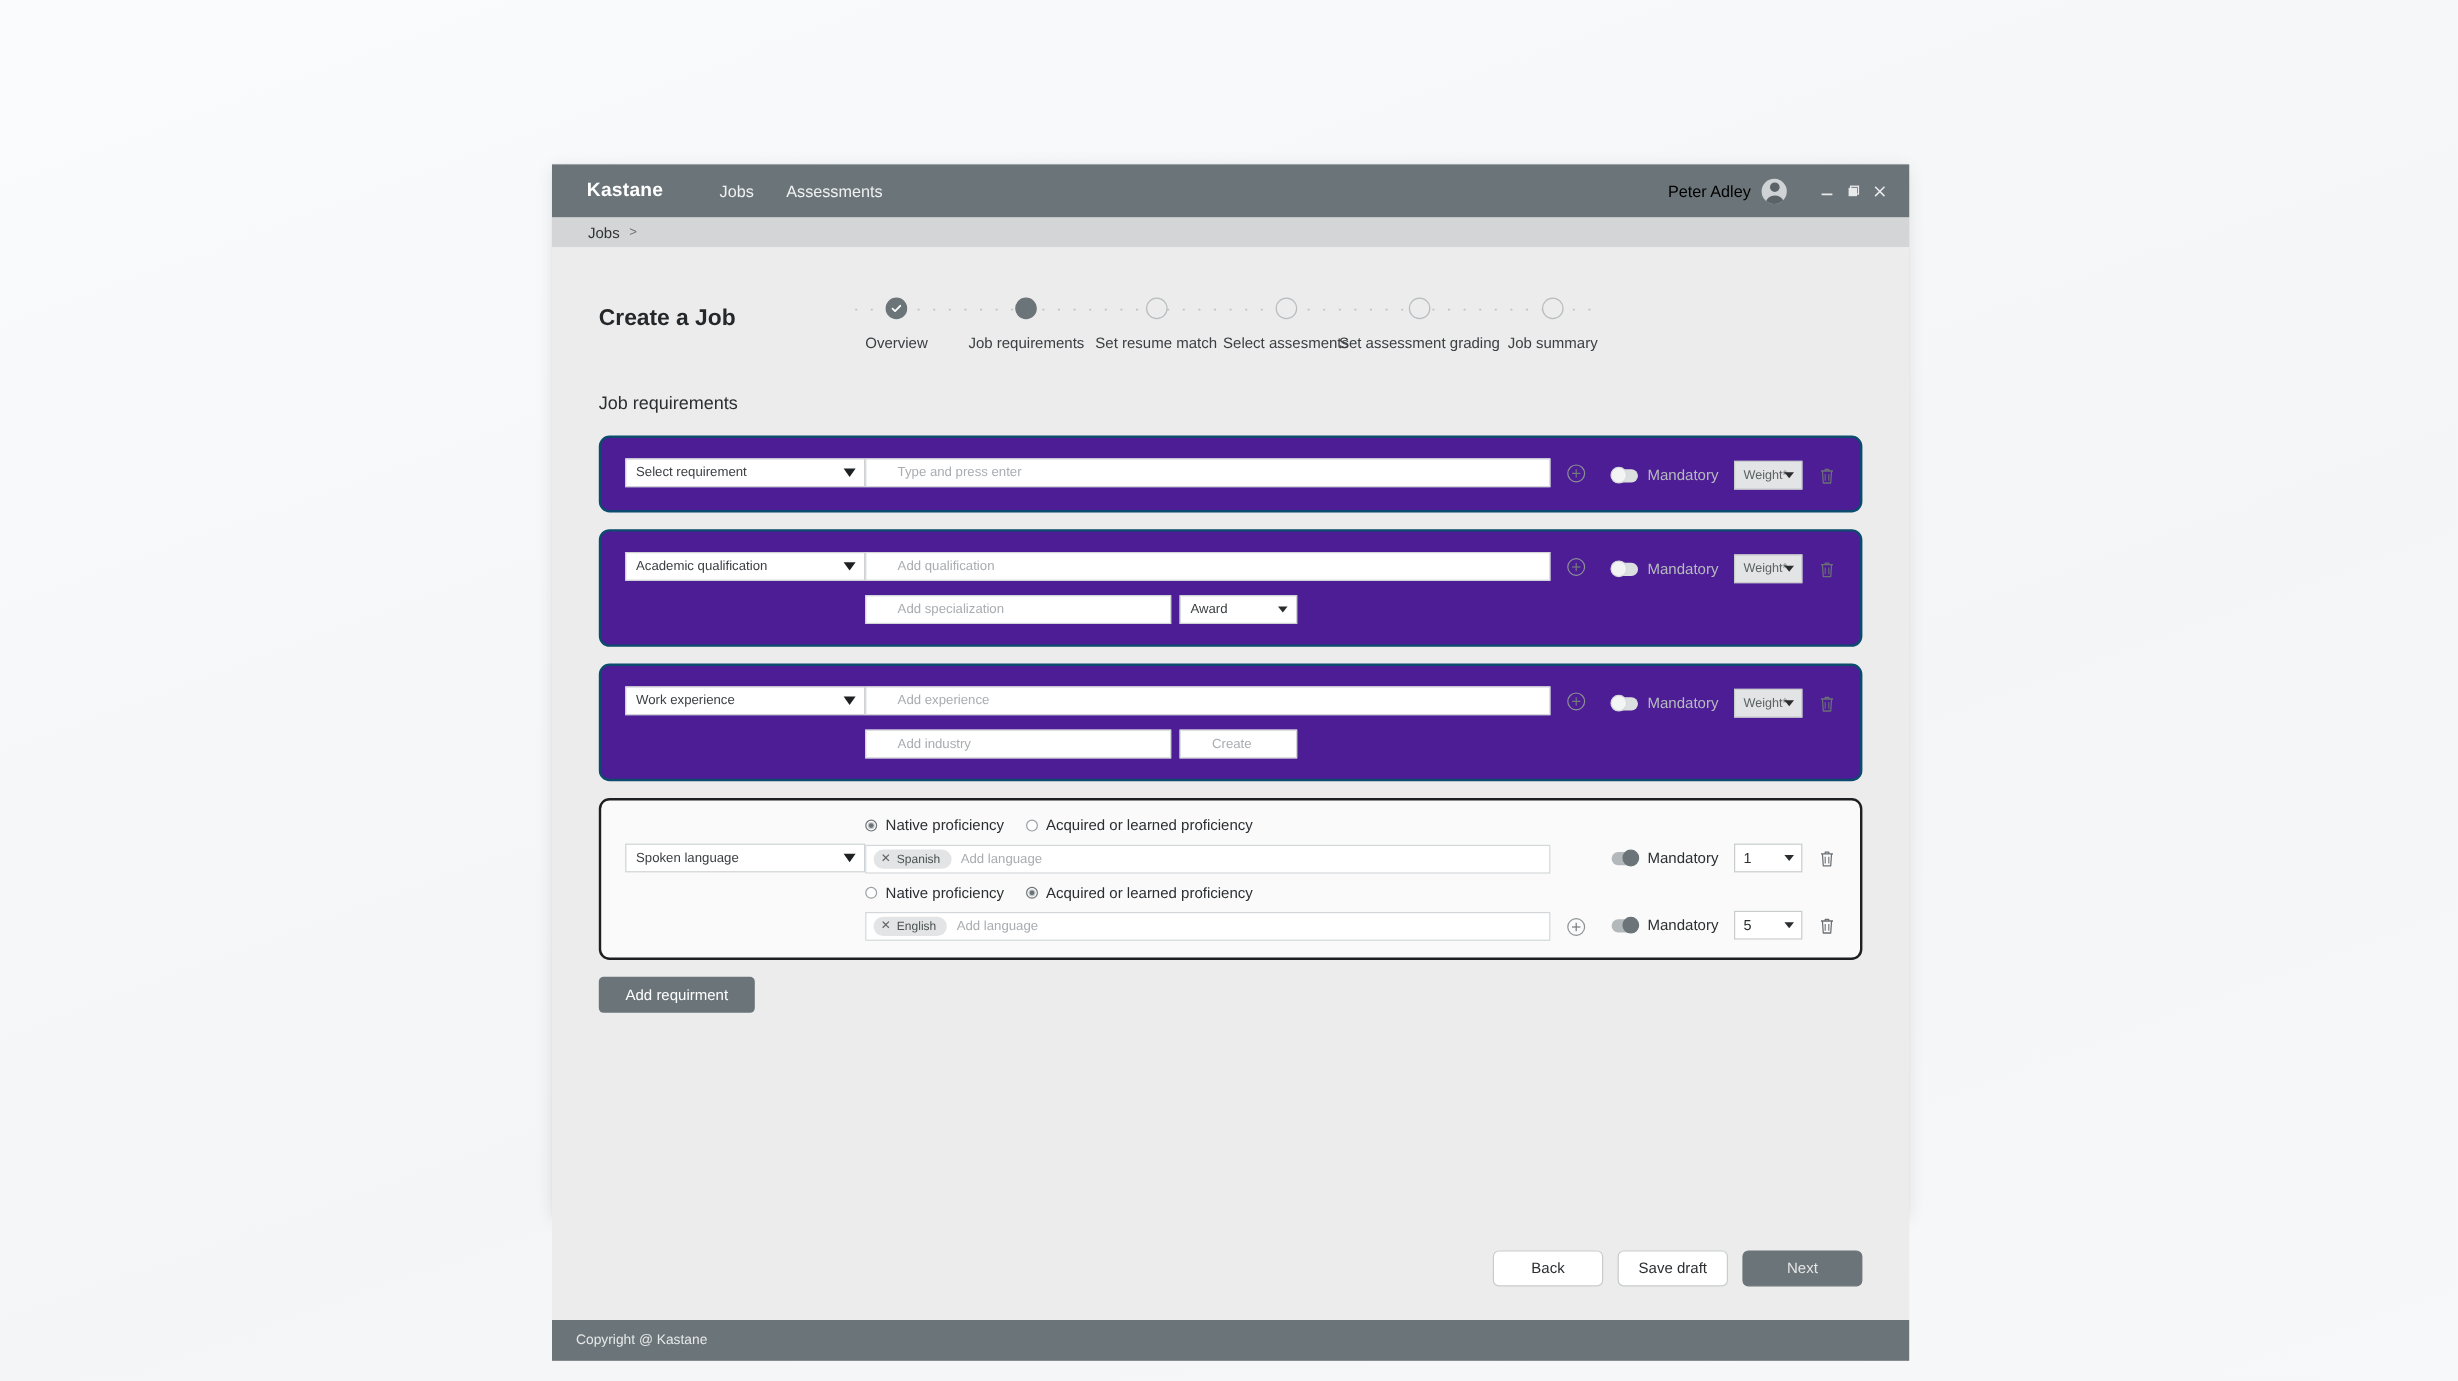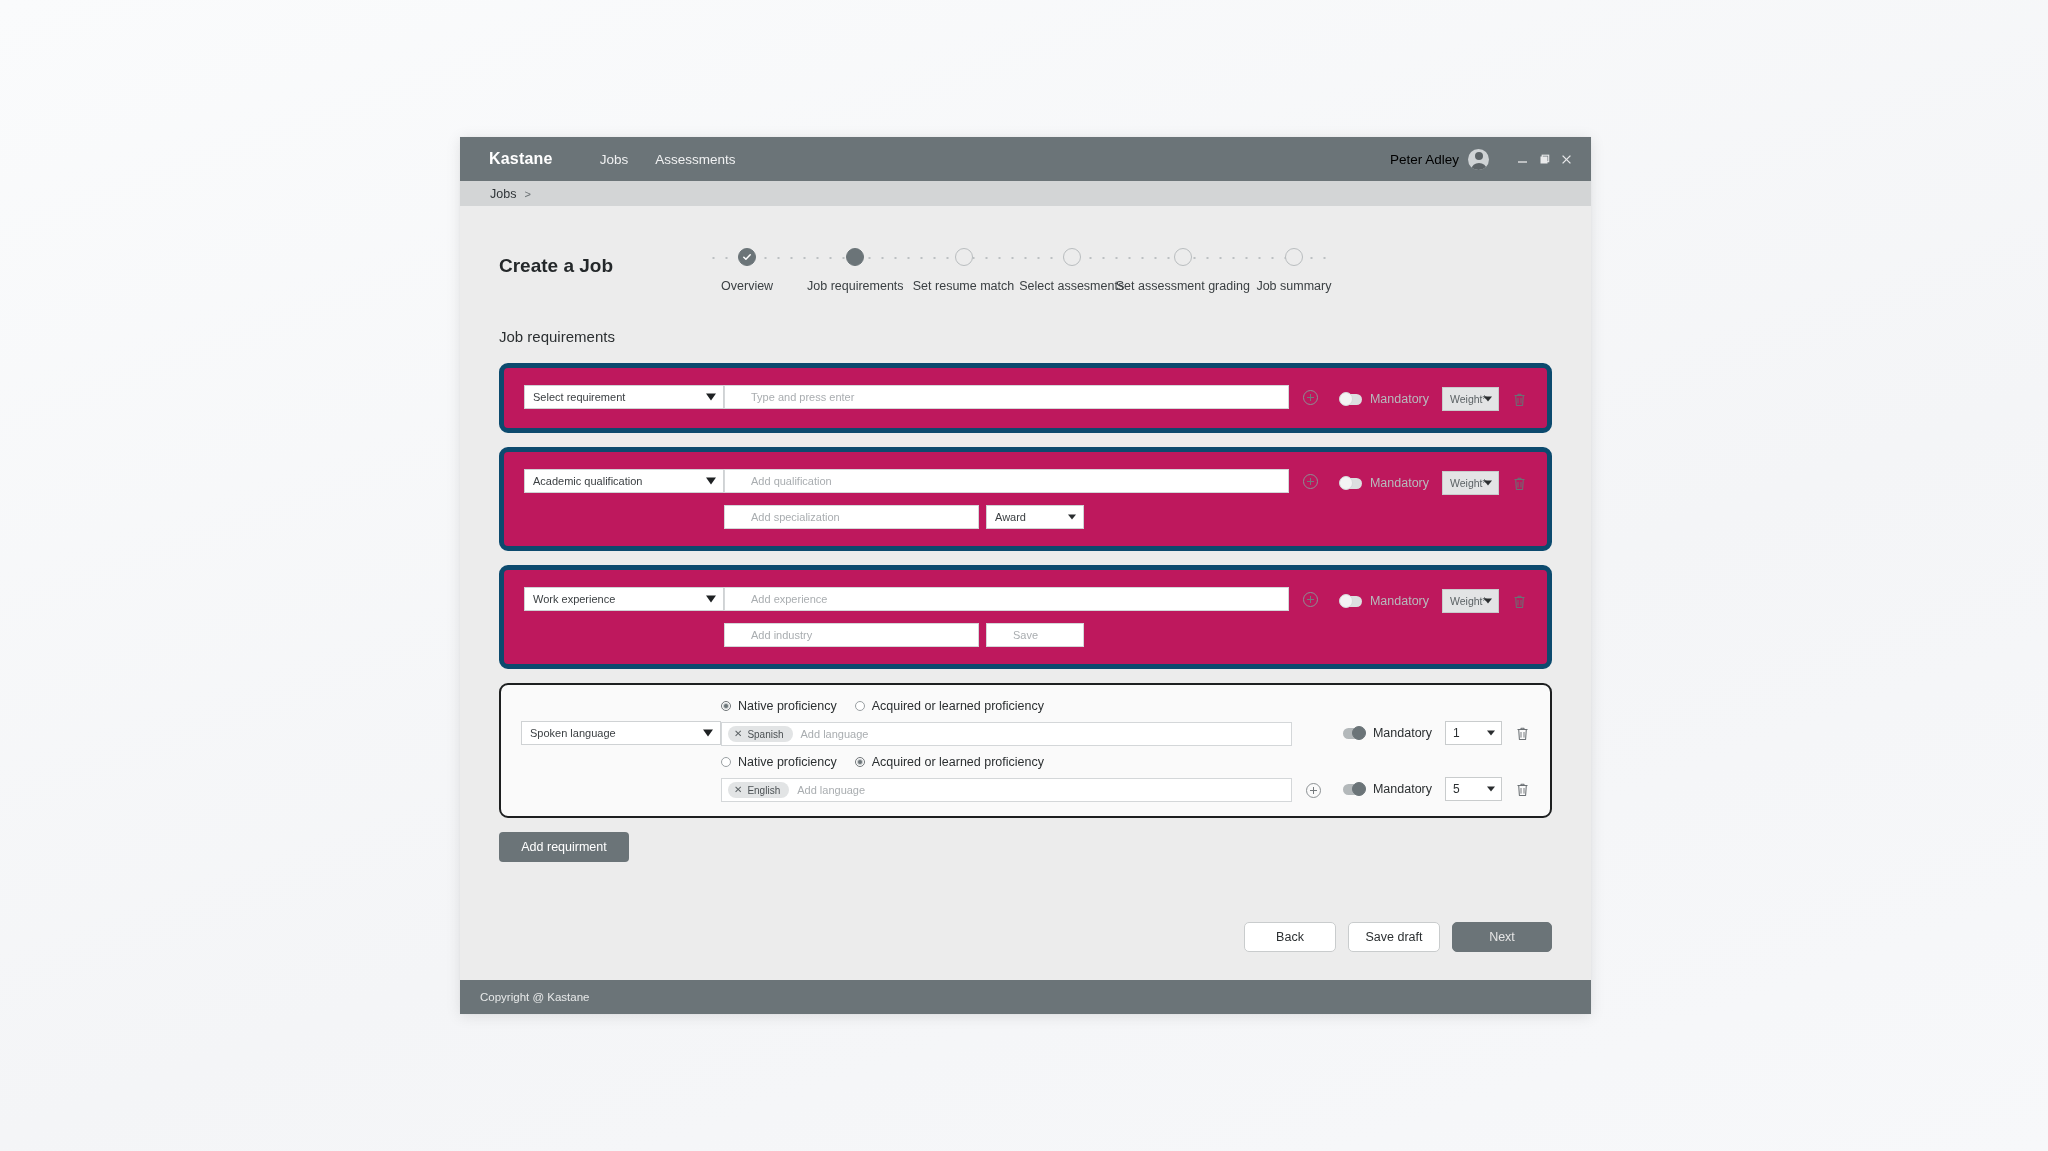--- a/index.html
+++ b/index.html
@@ -79,21 +79,21 @@
     display: flex; align-items: center;
     padding-left: 30px;
     gap: 8px;
   }
   .crumb { font-size: 12.5px; color: #2f3437; cursor: pointer; }
   .crumb.static { cursor: default; margin-top: 45px; }
   .crumbsep { font-size: 11px; color: #6a7073; }
 
   
   .appbody {
-    height: 774px;
+    height: 894px;
     background: #ececec;
     position: relative;
     padding: 0;
   }
 
   
   .headrow {
     display: flex; align-items: flex-start;
     padding: 30px 0 0 0;
   }
@@ -147,23 +147,23 @@
 
   
   .sectiontitle {
     margin: 30px 0 0 39px;
     font-size: 15px; color: #2b2f31;
   }
 
   .cards { margin: 18px 0 0 0; padding: 0 39px; }
 
   .card {
-    background: #be185d;
+    background: #4c1d95;
     border-radius: 9px;
-    border: 5px solid #0c4a6e;
+    border: 2px solid #0c4a6e;
     margin-bottom: 14px;
     padding: 0;
     position: relative;
   }
   .card.selected {
     border: 2px solid #1d1f20;
     background: #fafafa;
   }
 
   
@@ -545,21 +545,21 @@
                 <div class="txt wide">
                   <span>Add experience</span>
                 </div>
                 <div class="plusbtn"></div>
               </div>
               <div class="rowline2">
                 <div class="txt" style="width:255px">
                   <span>Add industry</span>
                 </div>
                 <div class="txt" style="width:98px">
-                  <span>Save</span>
+                  <span>Create</span>
                 </div>
               </div>
             </div>
             <div class="rightcol">
               <div class="toggle">
                 <div class="knob"></div>
               </div>
               <div class="mandlabel">Mandatory</div>
               <div class="weightsel">
                 <span>Weight*</span>

